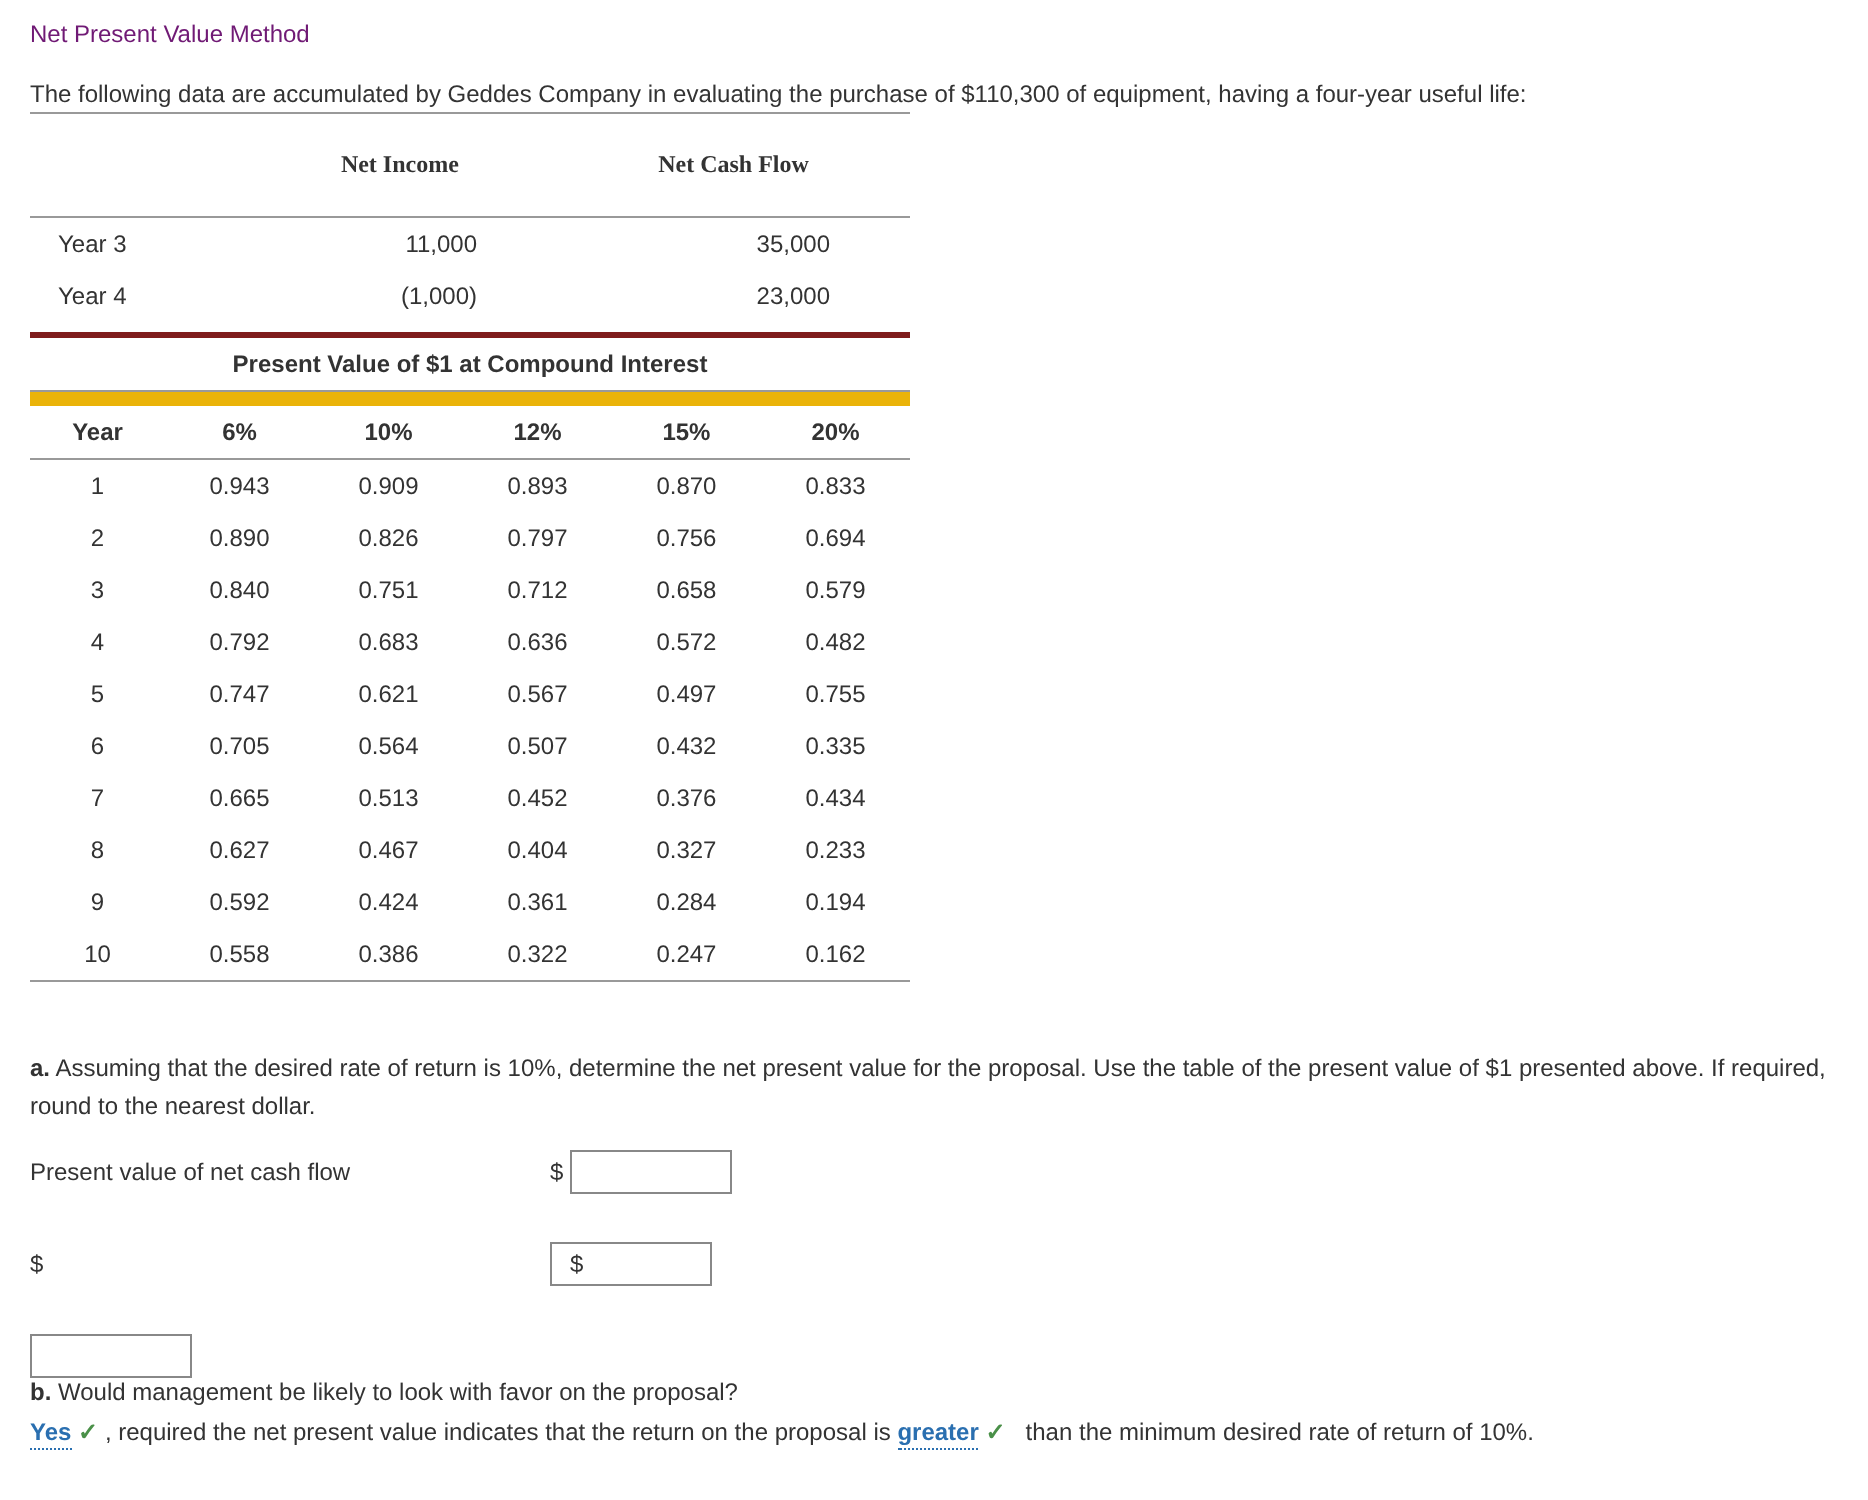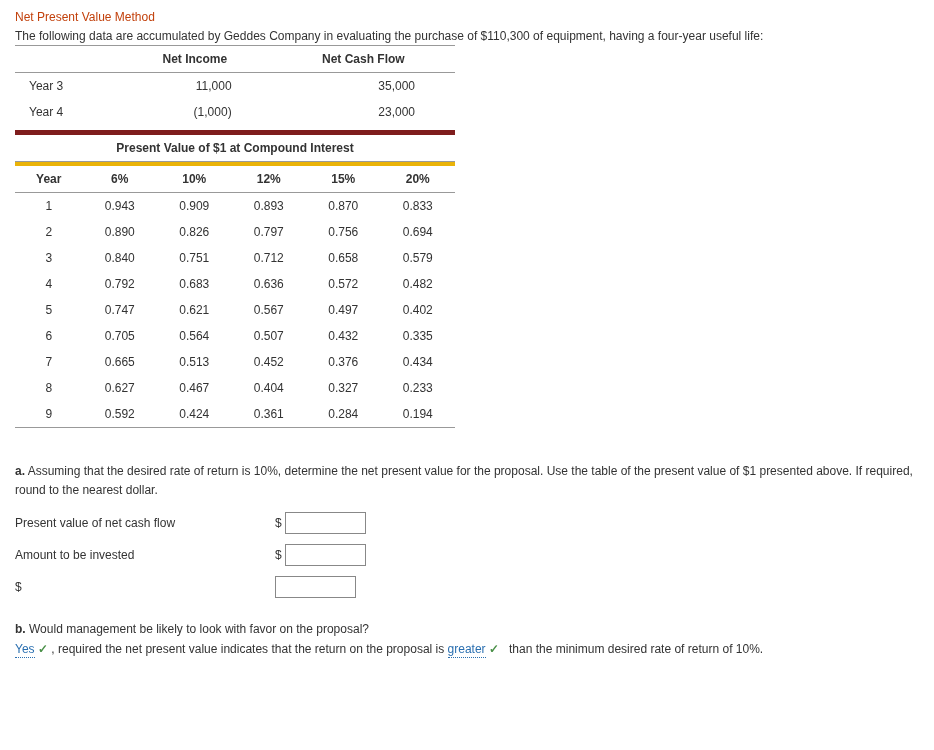--- a/index.html
+++ b/index.html
@@ -4,95 +4,96 @@
   <style>
     body {
       font-family: Verdana, Geneva, sans-serif;
       font-size: 12px;
       color: #333;
       margin: 0;
       padding: 10px 15px;
       background: #fff;
     }
     .title {
-      color: #c2410c;
+      color: #701a75;
       font-size: 12px;
-      margin-bottom: 3px;
+      margin-bottom: 14px;
     }
     .intro {
       line-height: 1.5;
     }
     table {
       border-collapse: collapse;
       margin-bottom: 5px;
     }
     table.data-table th {
       font-weight: bold;
       text-align: center;
-      padding: 6px 14px;
+      padding: 18px 14px;
       border-bottom: 1px solid #999;
       border-top: 1px solid #999;
+      font-family: Liberation Serif, serif;
     }
     table.data-table td {
       padding: 6px 14px;
       text-align: right;
     }
     table.data-table td.label {
       text-align: left;
     }
     table.data-table th.label {
       text-align: left;
     }
     .section-header {
       font-weight: bold;
       text-align: center;
-      border-top: 5px solid #7f1d1d;
+      border-top: 3px solid #7f1d1d;
       border-bottom: 1px solid #999;
       padding: 6px;
     }
     .pv-table {
       width: 440px;
     }
     .pv-table th, .pv-table td {
       text-align: center;
       padding: 6px 10px;
     }
     .pv-table th {
-      border-top: 4px solid #eab308;
+      border-top: 7px solid #eab308;
       border-bottom: 1px solid #999;
       font-weight: bold;
     }
     .pv-table tr:last-child td {
       border-bottom: 1px solid #999;
     }
     .question {
       margin-top: 34px;
       line-height: 1.6;
     }
     .question b {
       font-weight: bold;
     }
     .input-grid {
       display: grid;
       grid-template-columns: 260px 10px 90px;
-      row-gap: 10px;
+      row-gap: 24px;
       align-items: center;
       margin-top: 12px;
-      margin-bottom: 24px;
+      margin-bottom: 0;
     }
     .input-grid input {
       width: 75px;
       height: 18px;
       border: 1px solid #888;
       font-size: 12px;
     }
     .answer {
       color: #2a6fb0;
       border-bottom: 1px dotted #2a6fb0;
-      font-weight: normal;
+      font-weight: bold;
       padding-bottom: 1px;
     }
     .check {
       color: #4a9048;
       font-weight: bold;
     }
     .table1 {
       width: 440px;
     }
   </style>
@@ -170,21 +171,21 @@
         <td>0.636</td>
         <td>0.572</td>
         <td>0.482</td>
       </tr>
       <tr>
         <td>5</td>
         <td>0.747</td>
         <td>0.621</td>
         <td>0.567</td>
         <td>0.497</td>
-        <td>0.402</td>
+        <td>0.755</td>
       </tr>
       <tr>
         <td>6</td>
         <td>0.705</td>
         <td>0.564</td>
         <td>0.507</td>
         <td>0.432</td>
         <td>0.335</td>
       </tr>
       <tr>
@@ -204,33 +205,40 @@
         <td>0.233</td>
       </tr>
       <tr>
         <td>9</td>
         <td>0.592</td>
         <td>0.424</td>
         <td>0.361</td>
         <td>0.284</td>
         <td>0.194</td>
       </tr>
+      <tr>
+        <td>10</td>
+        <td>0.558</td>
+        <td>0.386</td>
+        <td>0.322</td>
+        <td>0.247</td>
+        <td>0.162</td>
+      </tr>
     </tbody>
 </table>
 
 <div class="question">
   <b>a.</b><span>  Assuming that the desired rate of return is 10%, determine the net present value for the proposal. Use the table of the present value of $1 presented above. If required, round to the nearest dollar.</span>
 </div>
 
 <div class="input-grid">
   <div>Present value of net cash flow</div>
   <div>$</div>
   <div><input type="text" style=""></div>
 
-  <div>Amount to be invested</div>
   <div>$</div>
   <div><input type="text" style=""></div>
 
   <div>$</div>
   <div><input type="text" style=""></div>
 </div>
 
 <div>
   <b>b.</b><span>  Would management be likely to look with favor on the proposal?</span>
 </div>

